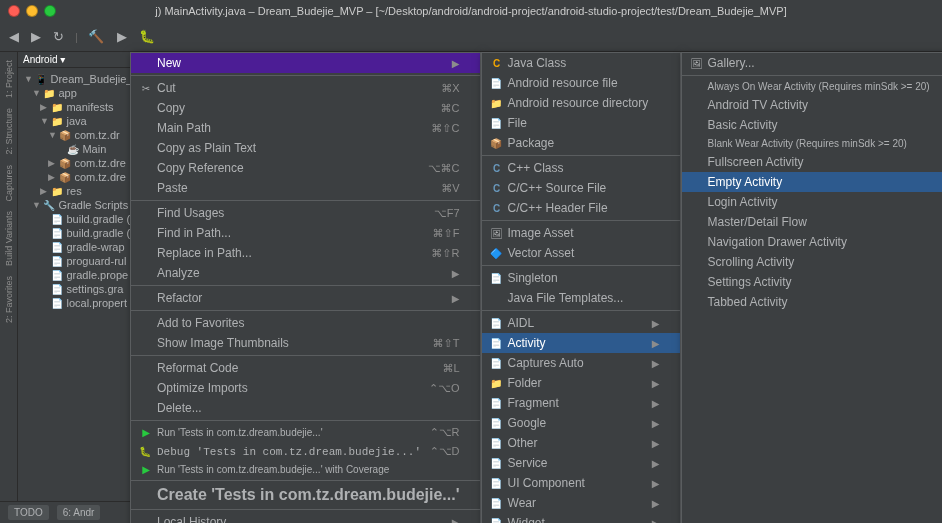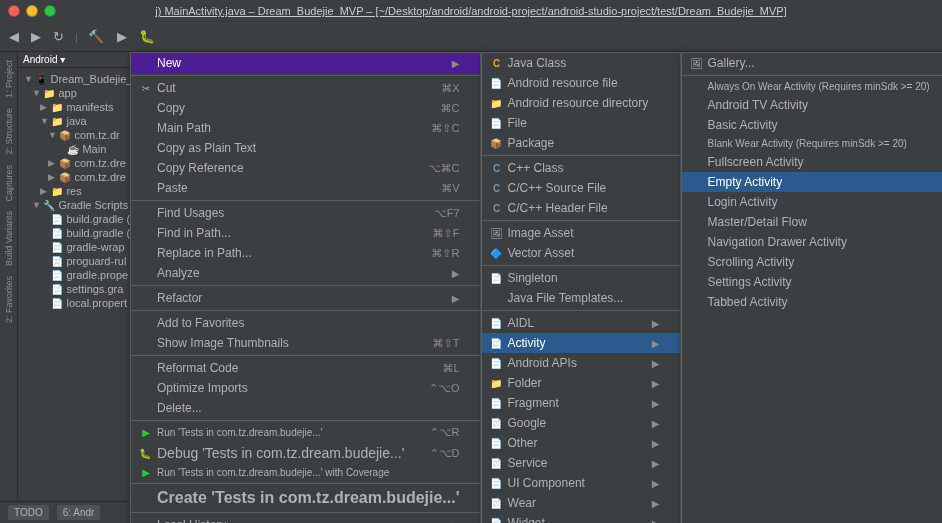--- a/index.html
+++ b/index.html
@@ -35,21 +35,20 @@
     .tb-close { background: #ff5f56; }
     .tb-min { background: #ffbd2e; }
     .tb-max { background: #27c93f; }
     .title-bar-title {
       position: absolute;
       left: 50%;
       transform: translateX(-50%);
       color: #ccc;
       font-size: 11px;
       white-space: nowrap;
-      text-decoration: underline;
     }
 
     
     .toolbar {
       background: #3c3f41;
       height: 30px;
       display: flex;
       align-items: center;
       padding: 0 4px;
       border-bottom: 1px solid #2b2b2b;
@@ -520,21 +519,21 @@
       <div class="menu-item">
         <div class="menu-item-left">
           <span class="menu-icon" style="color:#27c93f;">▶</span>
           <span style="font-size:10px;">Run 'Tests in com.tz.dream.budejie...'</span>
         </div>
         <span class="menu-shortcut">⌃⌥R</span>
       </div>
       <div class="menu-item">
         <div class="menu-item-left">
           <span class="menu-icon" style="color:#5f9ea0;">🐛</span>
-          <span style="font-size:14px;">Debug 'Tests in com.tz.dream.budejie...'</span>
+          <span style="font-size:11px;font-family:Liberation Mono, monospace;">Debug 'Tests in com.tz.dream.budejie...'</span>
         </div>
         <span class="menu-shortcut">⌃⌥D</span>
       </div>
       <div class="menu-item">
         <div class="menu-item-left">
           <span class="menu-icon" style="color:#27c93f;">▶</span>
           <span style="font-size:10px;">Run 'Tests in com.tz.dream.budejie...' with Coverage</span>
         </div>
       </div>
       <div class="menu-separator"></div>
@@ -642,21 +641,21 @@
       <div class="menu-item highlighted-item">
         <div class="menu-item-left">
           <span class="menu-icon" style="font-size:10px;">📄</span>
           <span>Activity</span>
         </div>
         <span class="menu-arrow">▶</span>
       </div>
       <div class="menu-item">
         <div class="menu-item-left">
           <span class="menu-icon" style="font-size:10px;">📄</span>
-          <span>Android APIs</span>
+          <span>Captures Auto</span>
         </div>
         <span class="menu-arrow">▶</span>
       </div>
       <div class="menu-item">
         <div class="menu-item-left">
           <span class="menu-icon" style="font-size:10px;">📁</span>
           <span>Folder</span>
         </div>
         <span class="menu-arrow">▶</span>
       </div>

